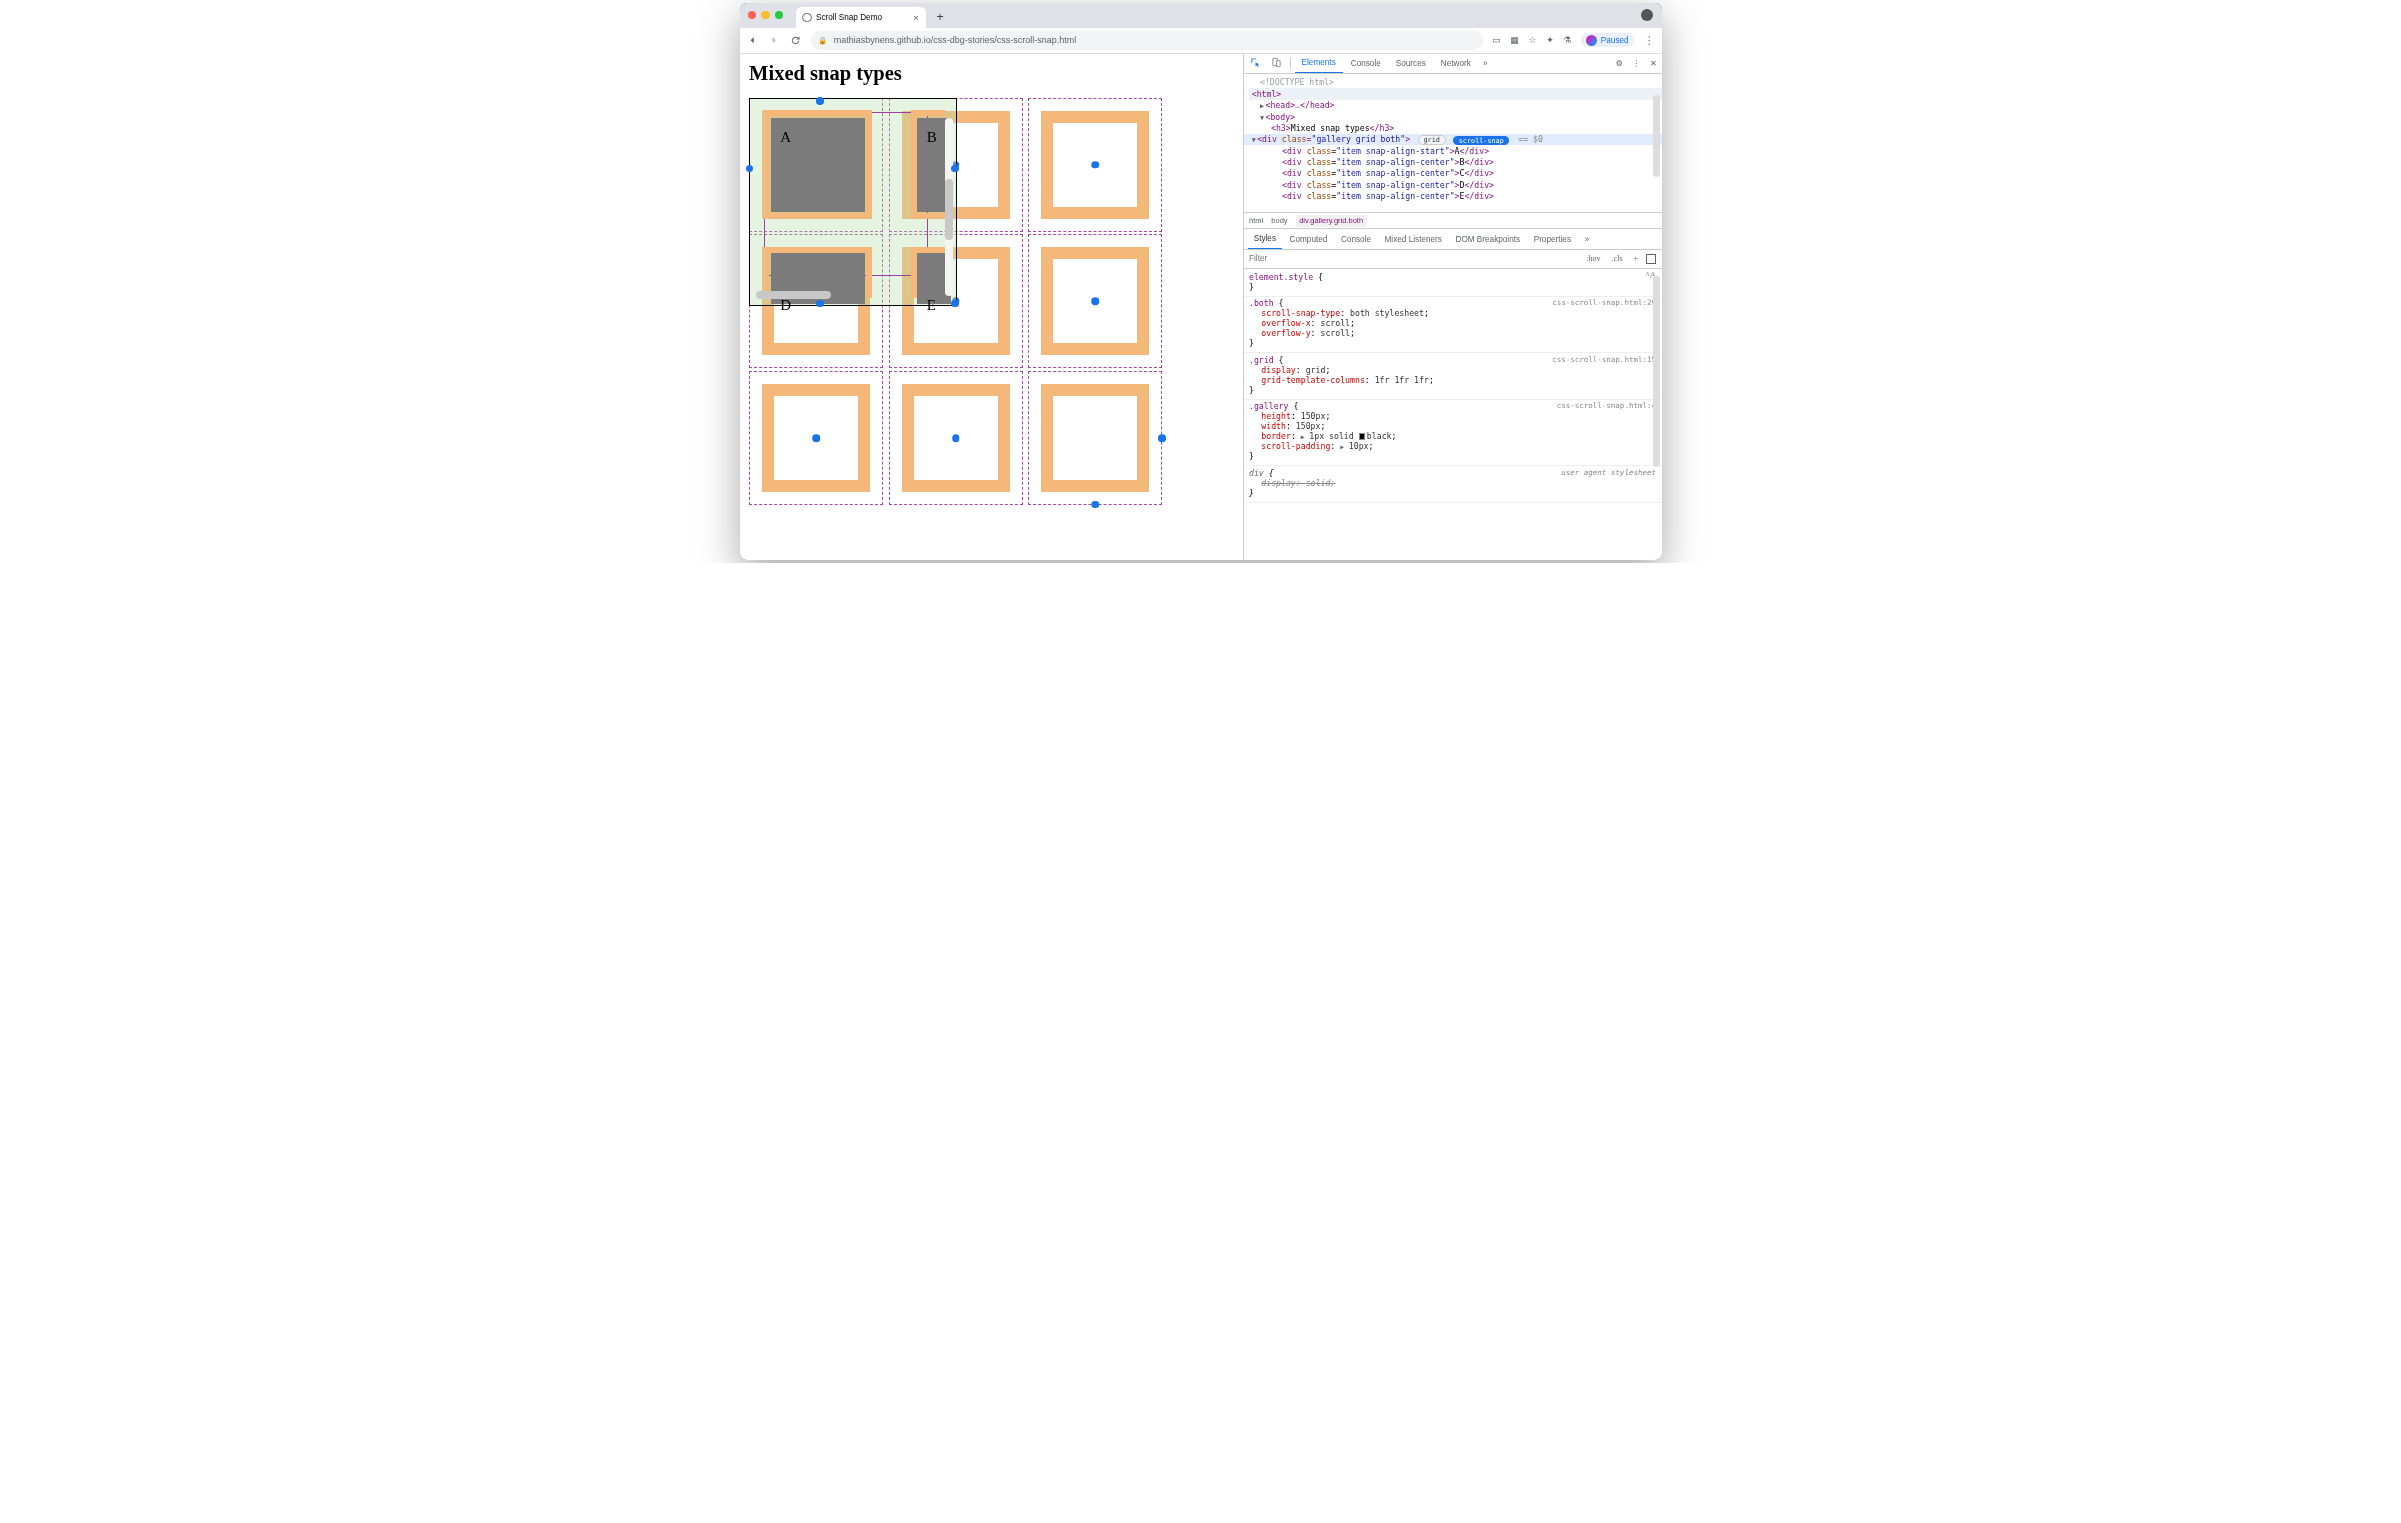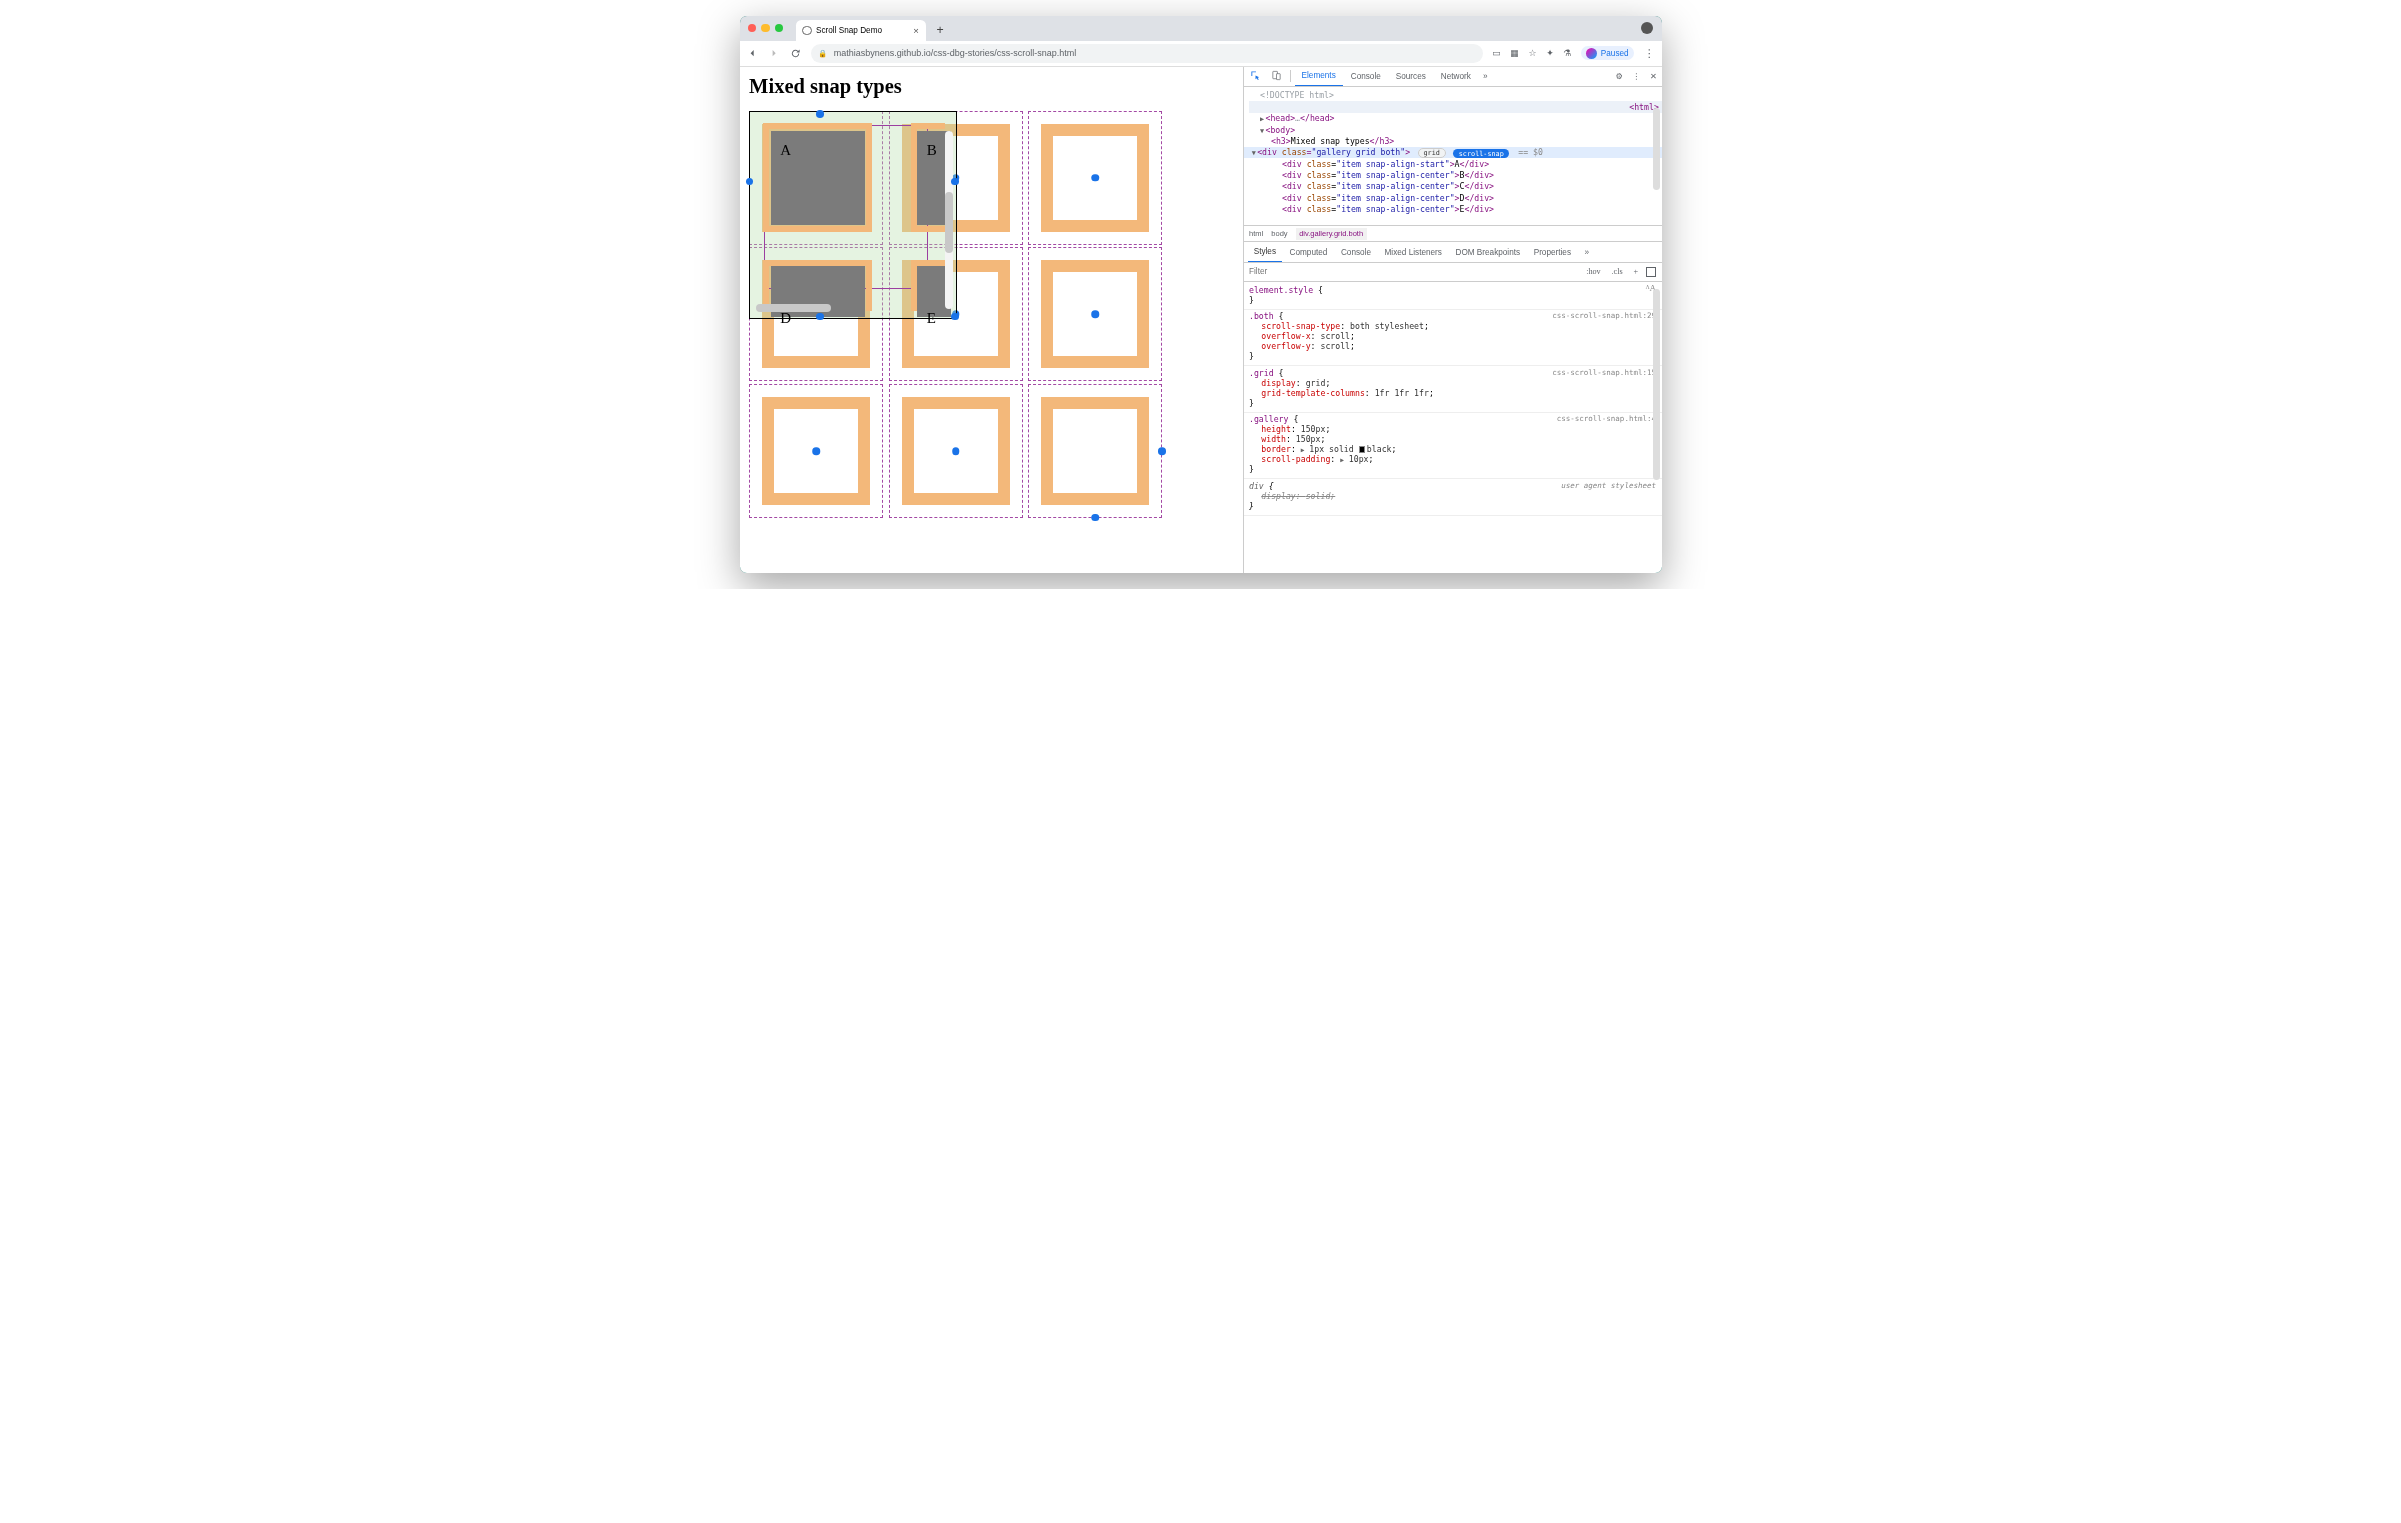--- a/index.html
+++ b/index.html
@@ -4,21 +4,21 @@
 <style>
 * { box-sizing: border-box; margin: 0; padding: 0; }
 body {
   font-family: -apple-system, BlinkMacSystemFont, "Segoe UI", Arial, sans-serif;
   background: #fff;
   font-size: 9px;
 }
 .browser-window {
   width: 922px;
   height: 557px;
-  margin: 16px auto;
+  margin: 3px auto;
   background: #0f766e;
   border-radius: 6.8px;
   box-shadow: 0 13.7px 41px rgba(0,0,0,0.35);
   overflow: hidden;
   display: flex;
   flex-direction: column;
 }
 
 .titlebar {
   height: 24.6px;
@@ -153,21 +153,21 @@
   padding: 2.7px 0 1.4px 5.5px;
   font-family: Menlo, Consolas, monospace;
   font-size: 8.2px;
   overflow:auto;
   height: 139px;
   border-bottom: 0.7px solid #ccc;
   position:relative;
 }
 .dom-scroll{position:absolute;right:1.4px;top:20.5px;width:6.8px;height:82px;background:#ddd;border-radius:3.4px;}
 .dom-line { padding: 0.7px 2.7px; white-space: nowrap; }
-.dom-line.hl { background:#ecf1f8;text-align:right; }
+.dom-line.hl { background:#ecf1f8; }
 .dom-line.sel { background:#e0ecfd; position:relative; padding-left:16.4px; margin-left:-13.7px;}
 .dom-line.sel::before{content:"⋯";position:absolute;left:2.7px;color:#666;}
 .tag-gray { color:#9aa0a6; }
 .tag { color:#881280; }
 .attr-n { color:#994500; }
 .attr-v { color:#1a1aa6; }
 .txt { color:#000; }
 .badge-grid { background:#f1f3f4;border:0.7px solid #ccc;border-radius:6.1px;padding:0 4.8px;font-size:6.8px;color:#333;margin-left:2.7px;}
 .badge-snap { background:#1a73e8;color:#fff;border-radius:6.1px;padding:0.7px 5.5px;font-size:6.8px;margin-left:2.7px;}
 .eq0 { color:#888; margin-left:4.1px; font-style:normal;}

